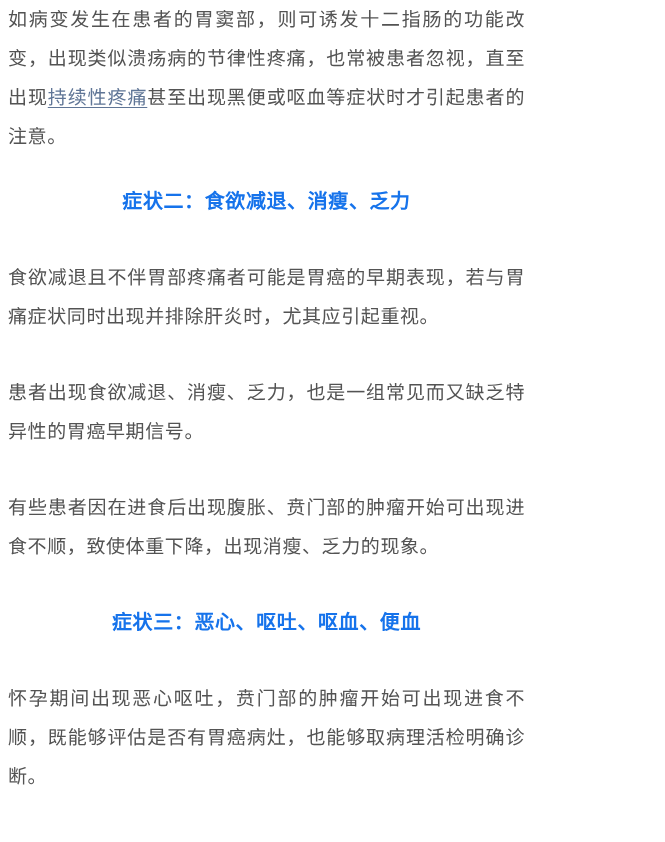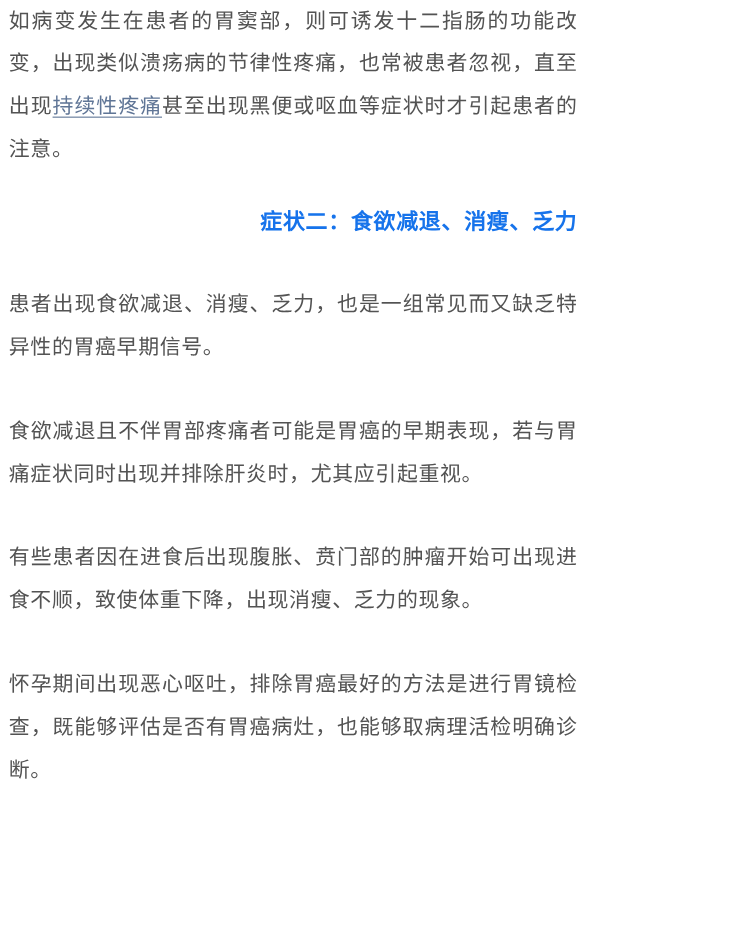--- a/index.html
+++ b/index.html
@@ -27,44 +27,45 @@
   }
   .para.first {
     margin-bottom: 26px;
   }
   .heading {
     font-size: 20px;
     font-weight: bold;
     line-height: 39px;
     letter-spacing: 0.6px;
     color: var(--heading-blue, #1673eb);
-    text-align: right;
+    text-align: center;
     margin-bottom: 37px;
   }
   .inline-link {
     color: var(--link-blue, #5f7596);
     text-decoration: underline;
     text-underline-offset: 3px;
     cursor: pointer;
   }
 </style>
 </head>
 <body style="background: rgb(255, 255, 255);">
 
 <div class="article">
 
   <p class="para first">
     <span>如病变发生在患者的胃窦部，则可诱发十二指肠的功能改变，出现类似溃疡病的节律性疼痛，也常被患者忽视，直至出现</span><a class="inline-link">持续性疼痛</a><span>甚至出现黑便或呕血等症状时才引起患者的注意。</span>
   </p>
 
   <h2 class="heading">症状二：食欲减退、消瘦、乏力</h2>
 
+  <p class="para">食欲减退且不伴胃部疼痛者可能是胃癌的早期表现，若与胃痛症状同时出现并排除肝炎时，尤其应引起重视。</p>
+
   <p class="para">患者出现食欲减退、消瘦、乏力，也是一组常见而又缺乏特异性的胃癌早期信号。</p>
-
-  <p class="para">食欲减退且不伴胃部疼痛者可能是胃癌的早期表现，若与胃痛症状同时出现并排除肝炎时，尤其应引起重视。</p>
 
   <p class="para">有些患者因在进食后出现腹胀、贲门部的肿瘤开始可出现进食不顺，致使体重下降，出现消瘦、乏力的现象。</p>
 
+  <h2 class="heading">症状三：恶心、呕吐、呕血、便血</h2>
 
 
-  <p class="para">怀孕期间出现恶心呕吐，排除胃癌最好的方法是进行胃镜检查，既能够评估是否有胃癌病灶，也能够取病理活检明确诊断。</p>
+  <p class="para">怀孕期间出现恶心呕吐，贲门部的肿瘤开始可出现进食不顺，既能够评估是否有胃癌病灶，也能够取病理活检明确诊断。</p>
 
 </div>
 
 </body></html>

